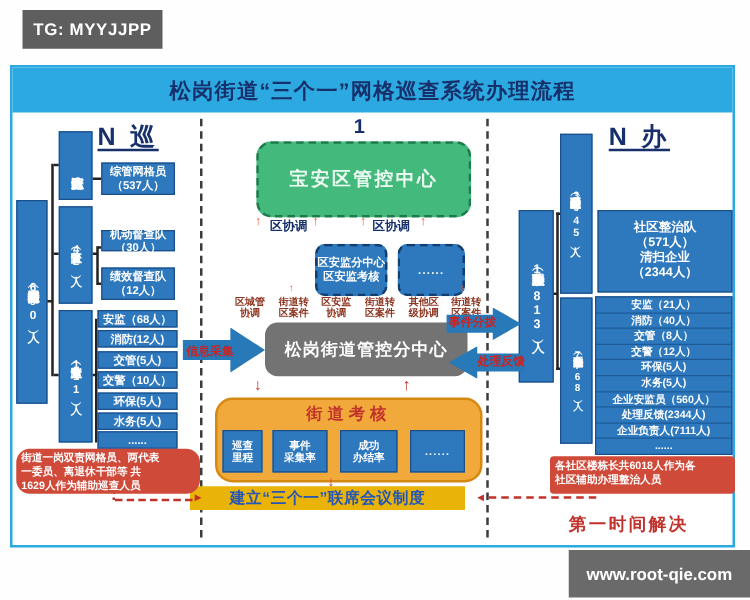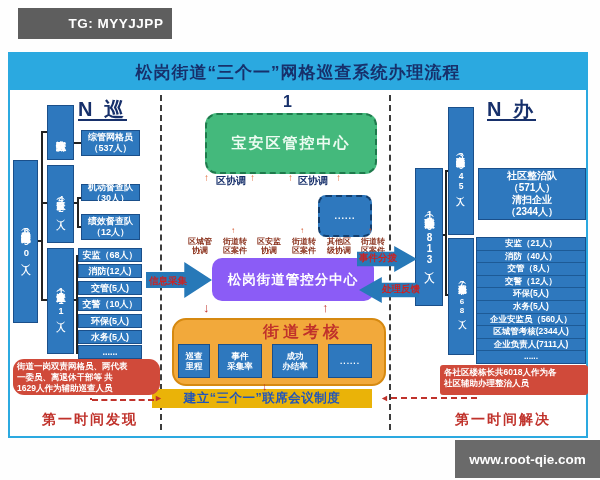--- a/index.html
+++ b/index.html
@@ -1,21 +1,21 @@
 <!DOCTYPE html>
 <html><head>
 <meta charset="utf-8">
 <style>
   html,body { margin:0; padding:0; background:#fff; }
   .stage { position:relative; width:600px; height:480px; background:#fefefe;
            font-family:"Liberation Sans", sans-serif; overflow:hidden; }
 
   
   #badge-tg { position:absolute; left:18px; top:8px; width:112px; height:31px; background:#5e5e5e;
-              color:#fff; font-weight:bold; font-size:13.5px; display:flex; align-items:center; justify-content:center; letter-spacing:.5px;padding-left:42px; }
+              color:#fff; font-weight:bold; font-size:13.5px; display:flex; align-items:center; justify-content:center; letter-spacing:.5px; }
   #badge-site { position:absolute; left:455px; top:440px; width:145px; height:38px; background:#6a6a6a;
               color:#fff; font-weight:bold; font-size:13.5px; display:flex; align-items:center; justify-content:center; }
 
   
   #frame { position:absolute; left:8px; top:52px; width:580px; height:386px; border:2px solid #2BA9E0; background:#fff; box-sizing:border-box; }
   #title-bar { position:absolute; left:10px; top:54px; width:576px; height:36px; background:#2BA9E0;
                color:#17306B; font-weight:bold; font-size:17px; display:flex; align-items:center; justify-content:center; letter-spacing:1px; }
 
   
   .sep { position:absolute; top:95px; height:335px; width:0; border-left:2px dashed #3c3c3c; z-index:1; }
@@ -74,34 +74,34 @@
   .sub-box { position:absolute; top:195px; height:42px; background:#2E78BE; border:2px dashed #123E6E; border-radius:8px;
              color:#fff; font-size:9px; font-weight:bold; display:flex; align-items:center; justify-content:center;
              text-align:center; box-sizing:border-box; z-index:2; }
   #sub1{left:184px;width:60px} #sub2{left:252px;width:58px} #sub3{left:318px;width:54px;letter-spacing:1px}
   .flow-label { position:absolute; top:237px; width:34px; color:#8C3520; font-weight:bold; font-size:8px;
                 text-align:center; line-height:1.15; white-space:pre-line; z-index:2; }
   #f1a{left:183px}#f1b{left:218px}#f2a{left:252px}#f2b{left:287px}#f3a{left:322px}#f3b{left:356px}
   .farrow { position:absolute; color:#D4552A; font-weight:bold; font-size:8px; z-index:2; }
   #fa1{left:197px;top:247px}#fa2{left:266px;top:247px}#fa3{left:334px;top:247px}
   #fb1{left:231px;top:226px}#fb2{left:300px;top:226px}#fb3{left:368px;top:226px}
-  #hub-box { position:absolute; left:212px; top:258px; width:162px; height:43px; background:#8b5cf6; border-radius:10px;
+  #hub-box { position:absolute; left:212px; top:258px; width:162px; height:43px; background:#737373; border-radius:10px;
              color:#fff; font-weight:bold; font-size:13.5px; letter-spacing:1px; display:flex; align-items:center; justify-content:center; z-index:3; }
 
   .fat-arrow { position:absolute; background:#2779B8; z-index:4; }
   #arrow-in { left:146px; top:262px; width:66px; height:36px; clip-path:polygon(0 28%,58% 28%,58% 0,100% 50%,58% 100%,58% 72%,0 72%); }
   #arrow-out { left:357px; top:246px; width:60px; height:26px; clip-path:polygon(0 22%,62% 22%,62% 0,100% 50%,62% 100%,62% 78%,0 78%); }
   #arrow-back { left:359px; top:277px; width:60px; height:26px; clip-path:polygon(100% 22%,38% 22%,38% 0,0 50%,38% 100%,38% 78%,100% 78%); }
   .arrow-label { position:absolute; color:#CC2222; font-weight:bold; font-size:9.5px; z-index:5;text-align:right; }
   #arrow-in-label{left:149px;top:275px} #arrow-out-label{left:359px;top:252px} #arrow-back-label{left:382px;top:283px}
 
   #assess-box { position:absolute; left:172px; top:318px; width:214px; height:68px; background:#F2A93B;
                 border:2px solid #D68910; border-radius:14px; box-sizing:border-box; z-index:2; }
   #assess-title { position:absolute; left:172px; top:322px; width:214px; text-align:center; color:#C0322B;
-                  font-weight:bold; font-size:16px; letter-spacing:4px; z-index:3;margin-left:24px; }
+                  font-weight:bold; font-size:13px; letter-spacing:4px; z-index:3; }
   .metric { position:absolute; top:344px; height:34px; background:#2E78BE; border:1px solid #1a4f8a; color:#fff;
             font-size:8.5px; font-weight:bold; display:flex; align-items:center; justify-content:center; text-align:center;
             line-height:1.2; white-space:pre-line; box-sizing:border-box; z-index:3; }
   #m1{left:178px;width:32px}#m2{left:218px;width:44px}#m3{left:272px;width:46px}#m4{left:328px;width:44px;letter-spacing:1px}
 
   .red-arrow { position:absolute; color:#C0322B; font-weight:bold; z-index:4; }
   #ra1{left:203px;top:300px;font-size:13px} #ra2{left:322px;top:300px;font-size:13px} #ra3{left:262px;top:380px;font-size:11px}
   #ah-left{left:154px;top:393px;font-size:9px} #ah-right{left:380px;top:393px;font-size:9px}
 
   #meeting-bar { position:absolute; left:152px; top:389px; width:220px; height:19px; background:#eab308;
@@ -110,21 +110,21 @@
   #dash-left-h { position:absolute; left:92px; top:399px; width:62px; height:0; border-top:2px dashed #C0322B; z-index:3; }
   #dash-right-h { position:absolute; left:391px; top:397px; width:86px; height:0; border-top:2px dashed #C0322B; z-index:3; }
 
   .phase { position:absolute; top:411px; color:#C0322B; font-weight:bold; font-size:14px; letter-spacing:2px; z-index:2; }
   #ph1{left:42px} #ph2{left:233px} #ph3{left:455px}
 
   
   #bridge-box { left:415px; top:168px; width:28px; height:138px; font-size:10px; }
   #rg1 { left:448px; top:107px; width:26px; height:128px; font-size:8.5px; }
   #rg1-item1 { left:478px; top:135px; width:108px; height:30px; font-size:10px; }
-  #rg1-item2 { left:478px; top:168px; width:108px; height:52px; font-size:10px; }
+  #rg1-item2 { left:478px; top:168px; width:108px; height:66px; font-size:10px; }
   #rg2 { left:448px; top:238px; width:26px; height:117px; font-size:8px; }
   #rg2-list { position:absolute; left:476px; top:237px; width:110px; background:#2E78BE; border:1px solid #1a4f8a; box-sizing:border-box; z-index:2; }
   .rg2-row { height:11.6px; line-height:11.6px; color:#fff; font-size:8.5px; font-weight:bold; text-align:center; border-bottom:1px solid #1d5a96; }
   .rg2-row:last-child { border-bottom:none; }
 
   
   .note { position:absolute; background:#D04A3A; border-radius:3px; color:#fff; font-weight:bold; font-size:8.5px;
           line-height:1.3; padding:2px 4px; box-sizing:border-box; white-space:pre-line; z-index:6; }
   #note-left { left:13px; top:359px; width:147px; height:36px;border-radius:11px; }
   #note-right { left:440px; top:365px; width:148px; height:30px; }
@@ -177,20 +177,22 @@
   <div class="bluebox l-item" id="li5">水务(5人)</div>
   <div class="bluebox l-item" id="li6">......</div>
 
   <div id="green-box">宝安区管控中心</div>
   <div class="coord" id="coord1">区协调</div>
   <div class="coord" id="coord2">区协调</div>
   <span class="oarrow" id="oa1">↑</span>
   <span class="oarrow" id="oa2">↑</span>
   <span class="oarrow" id="oa3">↑</span>
   <span class="oarrow" id="oa4">↑</span>
+  <div class="sub-box pre" id="sub2">区安监分中心
+区安监考核</div>
   <div class="sub-box pre" id="sub3">......</div>
   <div class="flow-label" id="f1a">区城管
 协调</div>
   <div class="flow-label" id="f1b">街道转
 区案件</div>
   <div class="flow-label" id="f2a">区安监
 协调</div>
   <div class="flow-label" id="f2b">街道转
 区案件</div>
   <div class="flow-label" id="f3a">其他区
@@ -226,21 +228,20 @@
   <span class="red-arrow" id="ra2">↑</span>
   <span class="red-arrow" id="ra3">↓</span>
 
   <div id="meeting-bar">建立“三个一”联席会议制度</div>
   <div id="dash-left-v"></div>
   <div id="dash-left-h"></div>
   <span class="red-arrow" id="ah-left">►</span>
   <div id="dash-right-h"></div>
   <span class="red-arrow" id="ah-right">◄</span>
 
-  <div class="phase" id="ph1">第一时间发现</div>
   <div class="phase" id="ph3">第一时间解决</div>
 
   <div class="line" id="rln-v"></div>
   <div class="line" id="rln-s1"></div>
   <div class="line" id="rln-s2"></div>
   <div class="line" id="rln-b"></div>
 
   <div class="bluebox vtext" id="bridge-box">办理整治队（10813人）</div>
   <div class="bluebox vtext" id="rg1">两级综合办理整治队（3045人）</div>
   <div class="bluebox pre" id="rg1-item2">社区整治队
@@ -249,21 +250,21 @@
 （2344人）</div>
   <div class="bluebox vtext" id="rg2">专业办理整治队（7768人）</div>
   <div id="rg2-list">
     <div class="rg2-row">安监（21人）</div>
     <div class="rg2-row">消防（40人）</div>
     <div class="rg2-row">交管（8人）</div>
     <div class="rg2-row">交警（12人）</div>
     <div class="rg2-row">环保(5人)</div>
     <div class="rg2-row">水务(5人)</div>
     <div class="rg2-row">企业安监员（560人）</div>
-    <div class="rg2-row">区城管考核(2344人)</div>
+    <div class="rg2-row">处理反馈(2344人)</div>
     <div class="rg2-row">企业负责人(7111人)</div>
     <div class="rg2-row">......</div>
   </div>
 
   <div class="note" id="note-left">街道一岗双责网格员、两代表
 一委员、离退休干部等 共
 1629人作为辅助巡查人员</div>
   <div class="note" id="note-right">各社区楼栋长共6018人作为各
 社区辅助办理整治人员</div>
 

